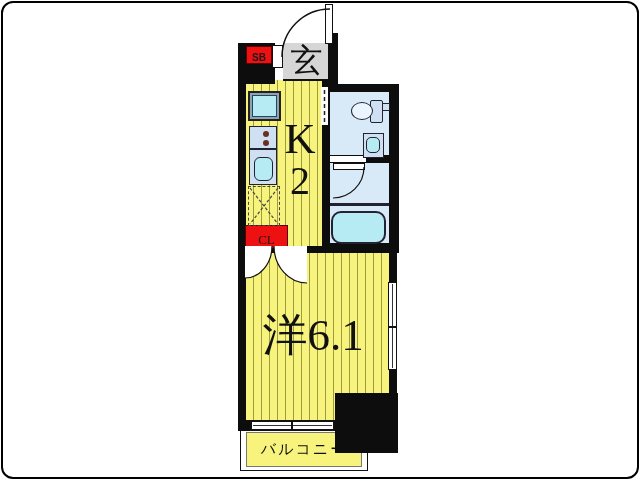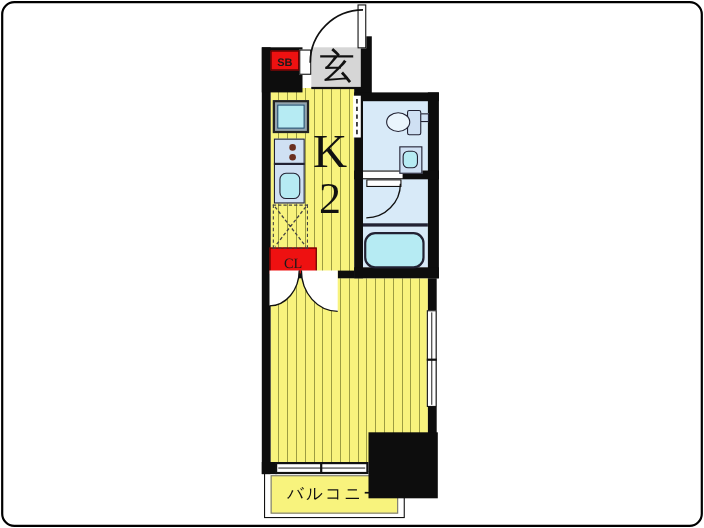--- a/index.html
+++ b/index.html
@@ -104,13 +104,16 @@
     <path d="M324.5 90 L324.5 122" fill="none" stroke="#222" stroke-width="1.5" stroke-dasharray="4 3"></path>
   </svg>
 
   <div class="abs lbl" style="left:283px;top:42px;width:47px;height:38px;font-size:32px;">
     <span>玄</span>
   </div>
   <div class="abs" style="left:281px;top:116px;width:38px;height:90px;text-align:center;color:#111;">
     <div style="font-size:43px;line-height:45px;">K</div>
     <div style="font-size:40px;line-height:40px;">2</div>
   </div>
+  <div class="abs lbl" style="left:233px;top:308px;width:160px;height:54px;font-size:45px;">
+    <span>洋6.1</span>
+  </div>
 </div>
 
 </body></html>

